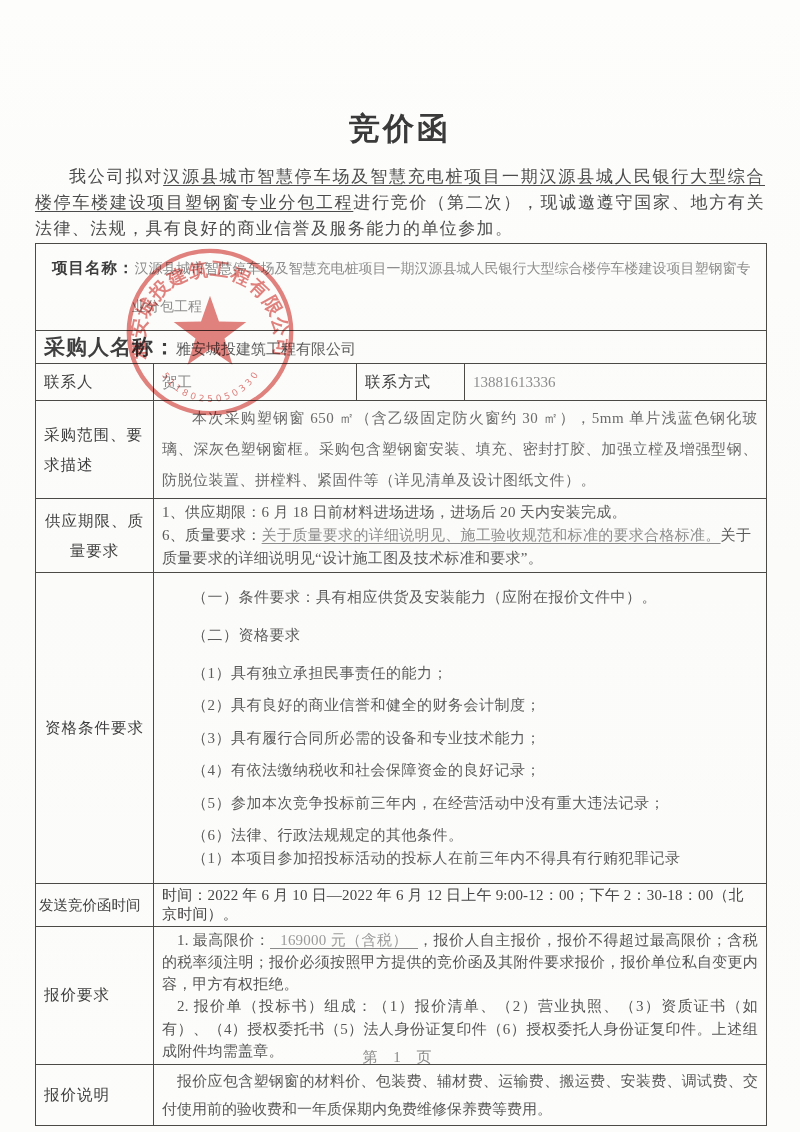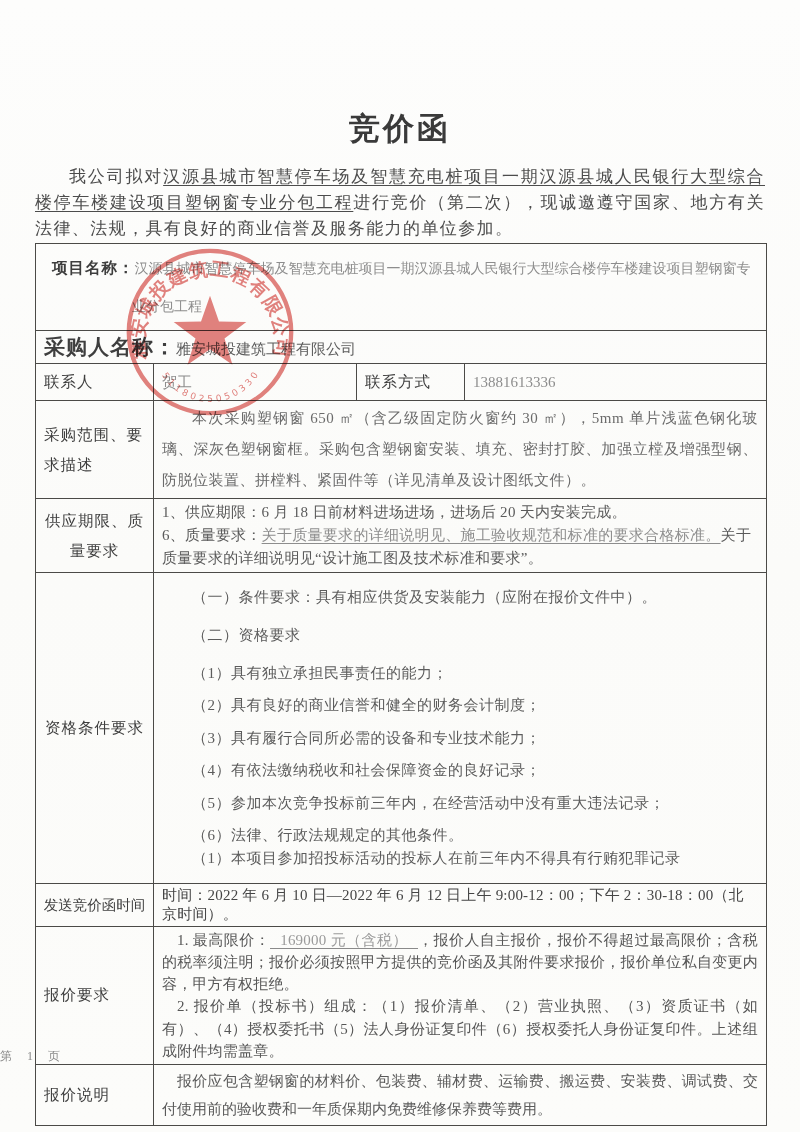--- a/index.html
+++ b/index.html
@@ -69,22 +69,22 @@
   .q-item { line-height: 21px; margin: 11.5px 0; letter-spacing: .5px; color: #5c5c5c; }
   .q-item.big-gap { margin-bottom: 17px; }
   .time-cell { letter-spacing: .2px; color: #454545; font-size: 15px; }
   .quote-item { line-height: 22.3px; text-indent: 1em; text-align: justify; letter-spacing: .2px; color: #565656; }
   .u2 { border-bottom: 1.4px solid #8a8a8a; padding: 0 10px; color: #9a9a9a; }
   .note-text { line-height: 28px; text-indent: 1em; text-align: justify; color: #5a5a5a; }
   
   .footer {
     position: absolute;
     left: 0; right: 0; top: 1048px;
-    text-align: left;
-    font-size: 12px;
+    text-align: center;
+    font-size: 15px;
     color: #8a8a8a;
     letter-spacing: 6px;
   }
   
   .stamp {
     position: absolute;
     left: 124px; top: 246px;
     width: 172px; height: 172px;
     opacity: .82;
     mix-blend-mode: multiply;
@@ -152,21 +152,21 @@
         <div class="q-item">（2）具有良好的商业信誉和健全的财务会计制度；</div>
         <div class="q-item">（3）具有履行合同所必需的设备和专业技术能力；</div>
         <div class="q-item">（4）有依法缴纳税收和社会保障资金的良好记录；</div>
         <div class="q-item">（5）参加本次竞争投标前三年内，在经营活动中没有重大违法记录；</div>
         <div class="q-item" style="margin-bottom:2px;">（6）法律、行政法规规定的其他条件。</div>
         <div class="q-item" style="margin-top:2px;">（1）本项目参加招投标活动的投标人在前三年内不得具有行贿犯罪记录</div>
       </td>
     </tr>
 
     <tr>
-      <td class="lblcell" style="height:27px; font-size:14.5px; padding:0 3px; text-align:center; letter-spacing:0;">发送竞价函时间</td>
+      <td class="lblcell" style="height:27px; font-size:14.5px; padding:0 3px; text-align:left; letter-spacing:0;">发送竞价函时间</td>
       <td colspan="3" class="time-cell">时间：2022 年 6 月 10 日—2022 年 6 月 12 日上午 9:00-12：00；下午 2：30-18：00（北京时间）。</td>
     </tr>
 
     <tr>
       <td class="lblcell" style="height:90px;">报价要求</td>
       <td colspan="3">
         <div class="quote-item"><span>1. 最高限价：</span><span class="u2">169000 元（含税）</span><span>，报价人自主报价，报价不得超过最高限价；含税的税率须注明；报价必须按照甲方提供的竞价函及其附件要求报价，报价单位私自变更内容，甲方有权拒绝。</span></div>
         <div class="quote-item">2. 报价单（投标书）组成：（1）报价清单、（2）营业执照、（3）资质证书（如有）、（4）授权委托书（5）法人身份证复印件（6）授权委托人身份证复印件。上述组成附件均需盖章。</div>
       </td>
     </tr>

